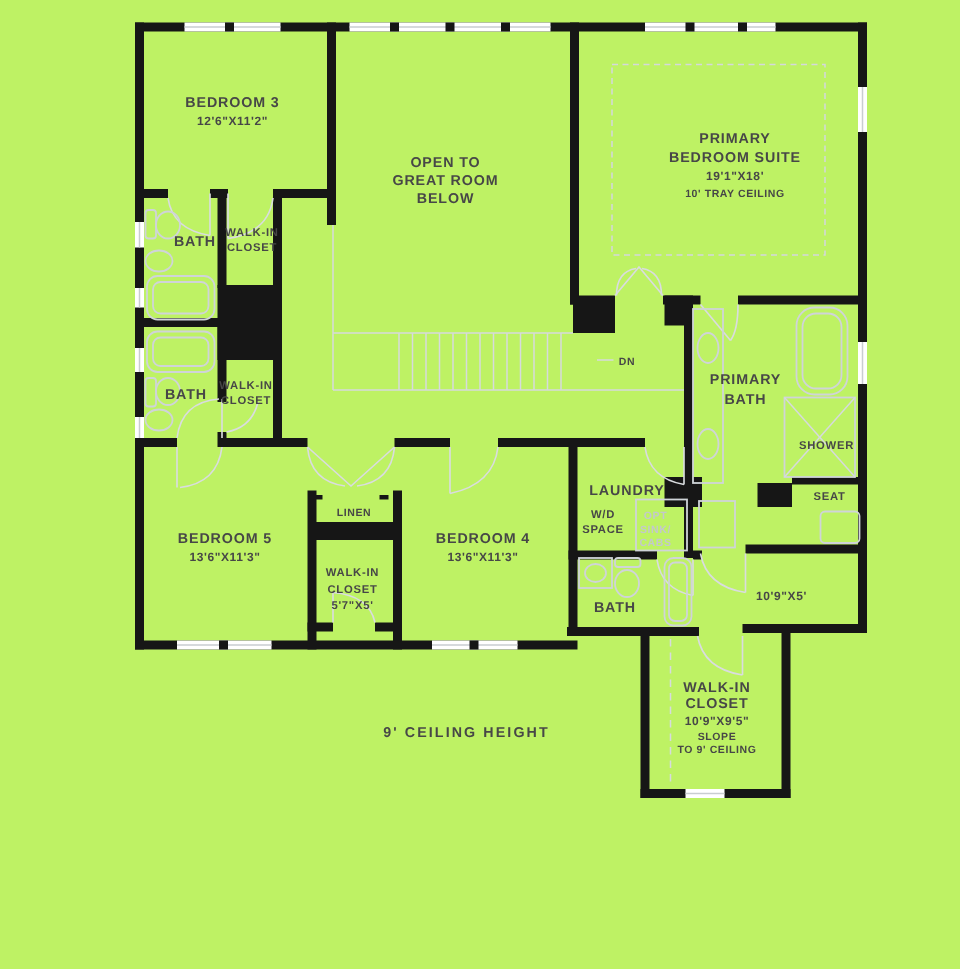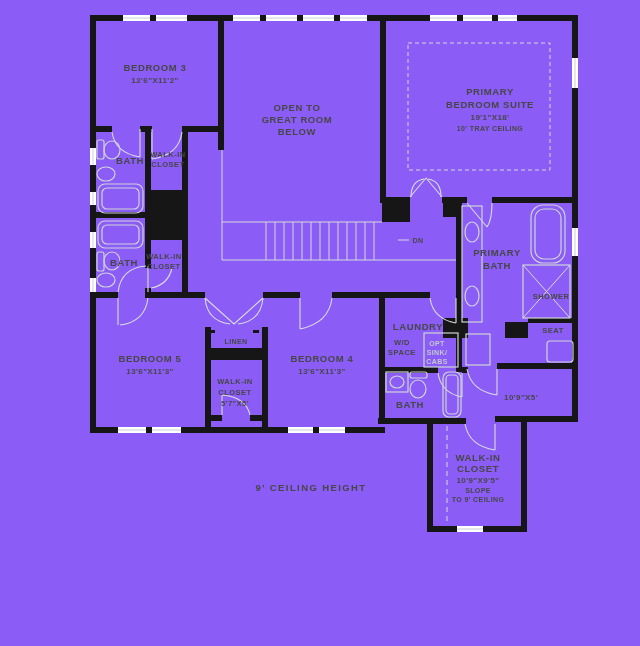--- a/index.html
+++ b/index.html
@@ -1,16 +1,16 @@
 <!DOCTYPE html>
 <html><head>
 <meta charset="utf-8">
 <style>
   html,body{margin:0;padding:0;background:#ffffff;}
-  .canvas{position:relative;width:640px;height:646px;background:#8b5cf6;overflow:hidden;}
+  .canvas{position:relative;width:640px;height:646px;background:#bef264;overflow:hidden;}
   svg{display:block;}
   text{font-family:"Liberation Sans","DejaVu Sans",sans-serif;fill:#474747;letter-spacing:.6px;}
   .room-name{font-size:9.5px;font-weight:bold;}
   .room-dims{font-size:8px;font-weight:bold;letter-spacing:.4px;}
   .small-label{font-size:7.5px;font-weight:bold;letter-spacing:.5px;}
   .tiny-label{font-size:7px;font-weight:bold;letter-spacing:.4px;}
   .muted{fill:#c3c8cd;}
   .note{font-size:9.5px;font-weight:bold;letter-spacing:1.4px;}
   .wall{fill:#161616;}
   .fix{fill:none;stroke:#cfd4d8;stroke-width:1.2;}

